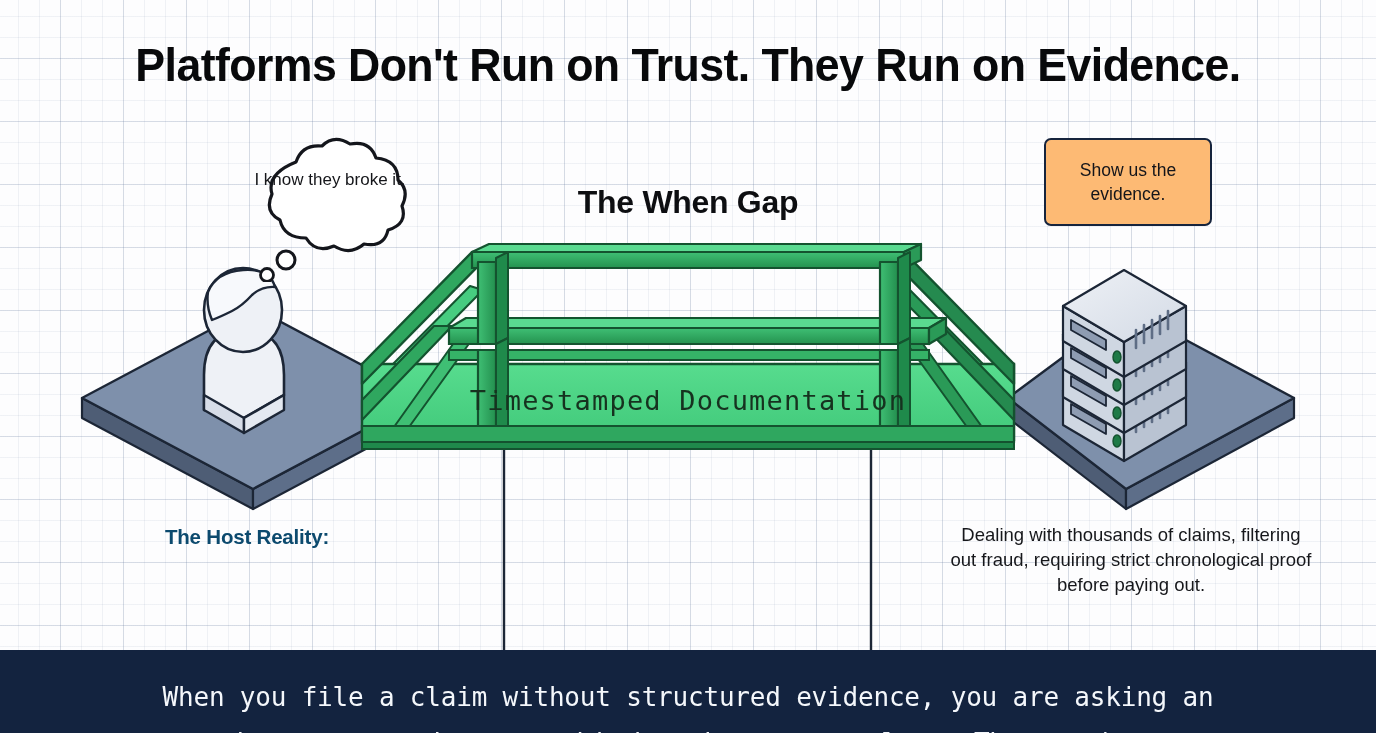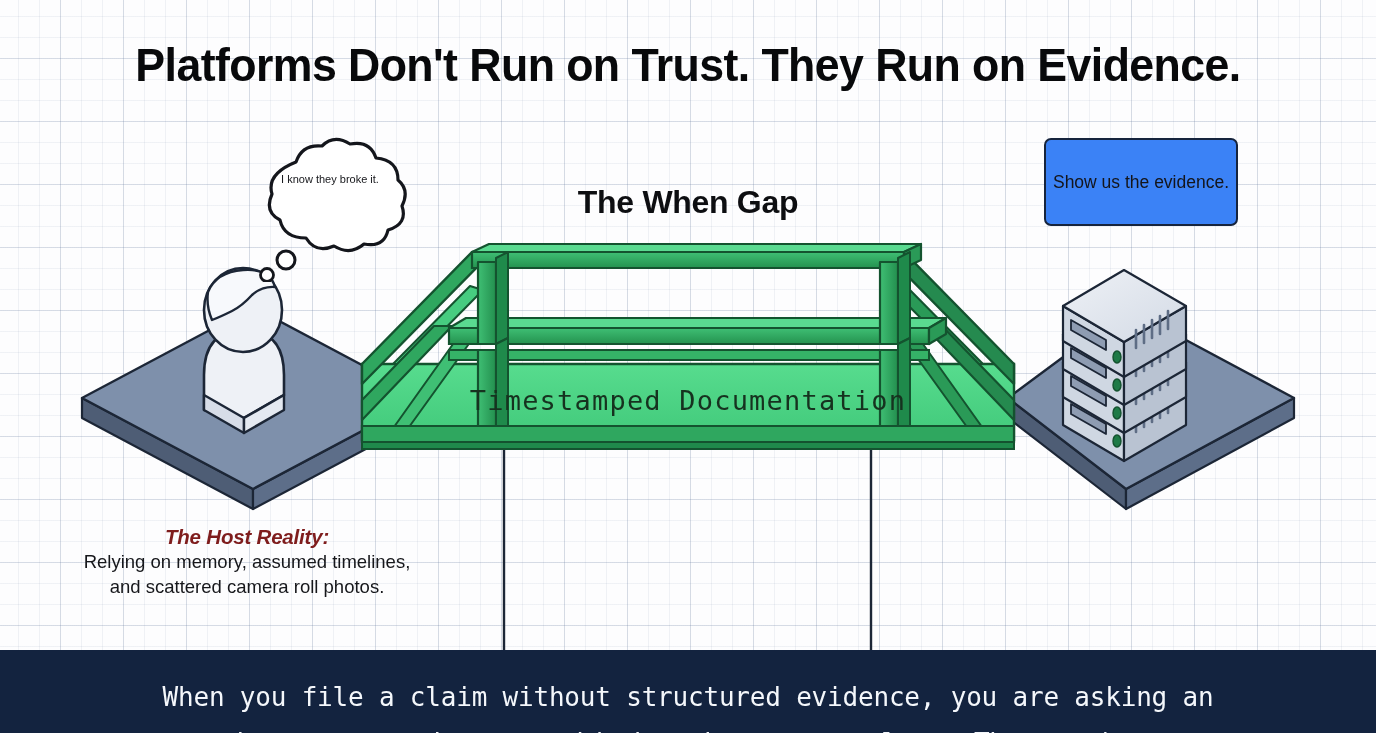--- a/index.html
+++ b/index.html
@@ -43,43 +43,42 @@
     text-align:center;
     font-size:32px; font-weight:700; color:#0d0e11;
     letter-spacing:-0.3px;
   }
 
   
   #thought-bubble{ position:absolute; left:246px; top:136px; width:168px; height:146px; }
   #thought-bubble svg{ display:block; }
   #thought-text{
     position:absolute; left:0; top:32px; width:168px;
-    text-align:center; font-size:11px; line-height:23px; color:#15161a;
+    text-align:center; font-size:17px; line-height:23px; color:#15161a;
   }
   
   #evidence-box{
-    position:absolute; left:1044px; top:138px; width:194px; height:88px;
-    background:#3b82f6;
+    position:absolute; left:1044px; top:138px; width:168px; height:88px;
+    background:#fdba74;
     border:2.6px solid #16243d;
     border-radius:7px;
     display:flex; align-items:center; justify-content:center;
   }
   #evidence-text{
     text-align:center; font-size:17.5px; line-height:24px; color:#14151a;
   }
 
   
   #scene{ position:absolute; left:0; top:0; width:1376px; height:660px; }
 
   
   .caption{ position:absolute; text-align:center; }
   .caption .cap-title{
-    font-size:20.5px; font-weight:700; color:#7f1d1d; line-height:27px;
+    font-size:20.5px; font-weight:700; color:#0c4a6e; line-height:27px;
     letter-spacing:-0.2px;
-    font-style:italic;
   }
   .caption .cap-body{
     font-size:18.5px; color:#16171b; line-height:24.8px;
   }
   #caption-left{ left:82px; top:523px; width:330px; }
   #caption-right{ left:950px; top:523px; width:362px; }
 
   
   #bottom-banner{
     position:absolute; left:0; top:650px; width:1376px; height:83px;
@@ -270,23 +269,23 @@
     </svg>
     <div id="thought-text">I know they broke it.</div>
   </div>
 
   <div id="evidence-box">
     <div id="evidence-text">Show us the evidence.</div>
   </div>
 
   <div id="caption-left" class="caption">
     <div class="cap-title">The Host Reality:</div>
-    <div class="cap-body">Relying on memory, assumed timelines, and scattered camera roll photos.</div>
   </div>
 
   <div id="caption-right" class="caption">
+    <div class="cap-body">Dealing with thousands of claims, filtering out fraud, requiring strict chronological proof before paying out.</div>
   </div>
 
   <div id="bottom-banner">
     <div id="banner-text">When you file a claim without structured evidence, you are asking an insurer to take your side based on trust alone. They won't.</div>
   </div>
 
 </div>
 
 </body></html>

